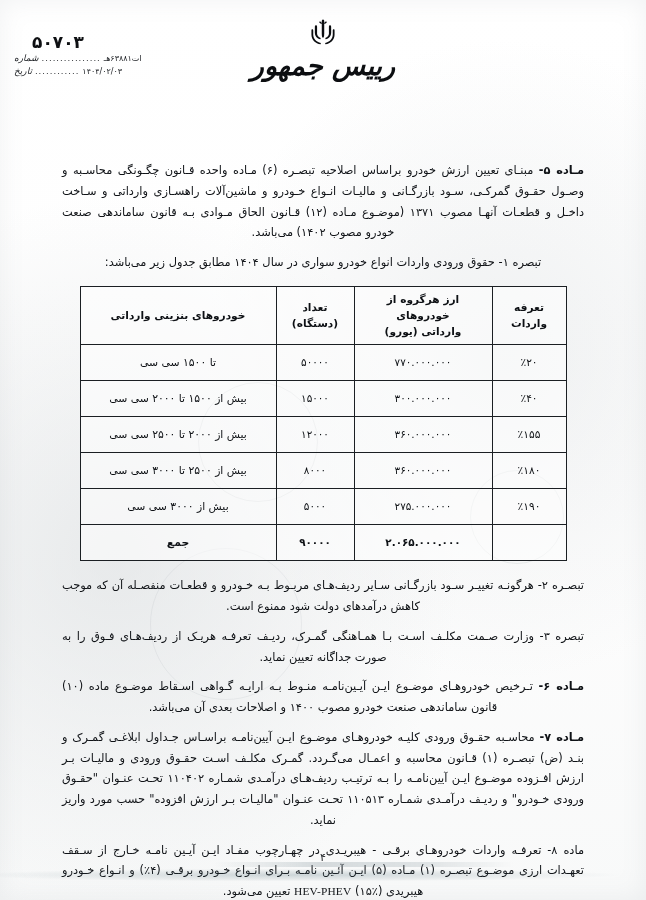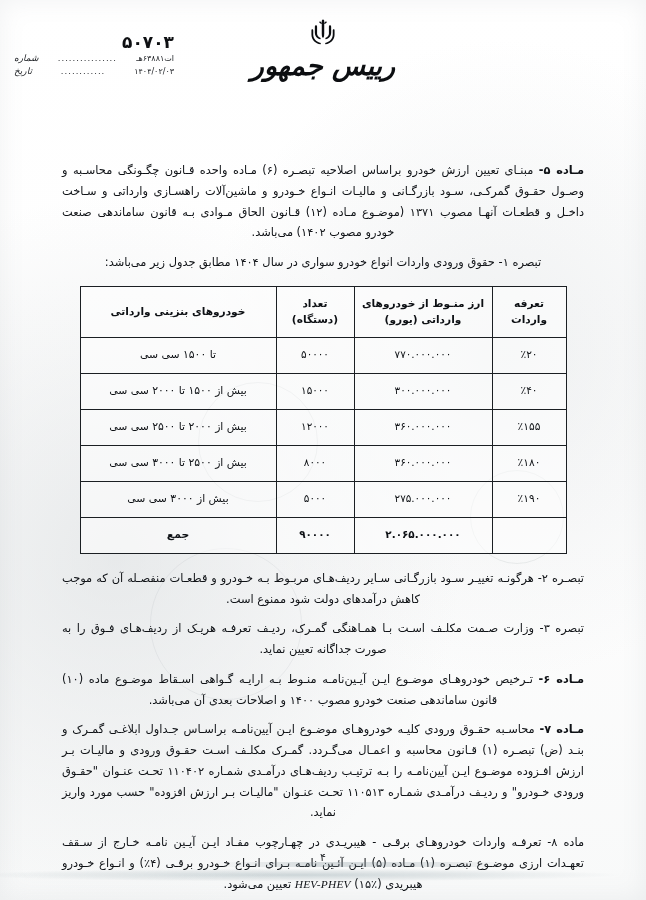--- a/index.html
+++ b/index.html
@@ -96,29 +96,29 @@
     top: 33px;
     width: 160px;
     text-align: left;
     direction: rtl;
   }
   .stamp-no {
     font-size: 17px;
     font-weight: 700;
     letter-spacing: 3px;
     color: #0d0f12;
-    text-align: right;
+    text-align: left;
     padding-left: 18px;
     line-height: 1.1;
   }
   .stamp-row {
     display: flex;
     flex-direction: row-reverse;
     align-items: baseline;
-    justify-content: space-between;
+    justify-content: flex-start;
     gap: 3px;
     font-size: 8.5px;
     color: #1a1d21;
     line-height: 1.5;
     white-space: nowrap;
   }
   .stamp-label {
     font-family: "DejaVu Serif", "Liberation Serif", serif;
     font-style: italic;
     font-size: 9px;
@@ -151,21 +151,20 @@
   .lead {
     font-weight: 700;
     letter-spacing: 1px;
   }
   .lbl { font-weight: 400; }
   .tight { margin-bottom: 7px; }
   .gap-sm { margin-bottom: 12px; }
   .latin {
     font-family: "Liberation Serif", "DejaVu Serif", serif;
     letter-spacing: .2px;
-    font-style: italic;
   }
 
   
   .table-wrap {
     margin: 13px 0 14px 0;
     display: flex;
     justify-content: center;
   }
   table.tariff {
     border-collapse: collapse;
@@ -288,21 +287,21 @@
         <colgroup>
           <col class="c-tar">
             <col class="c-fx">
             <col class="c-count">
             <col class="c-cat">
         </colgroup>
         <thead>
           <tr>
             <th>تعرفه واردات</th>
             <th>
-              <span>ارز منـوط از خودروهای</span><br>
+              <span>ارز هرگروه از خودروهای</span><br>
               <span>وارداتی (یورو)</span>
             </th>
             <th>
               <span>تعداد</span><br>
               <span>(دستگاه)</span>
             </th>
             <th>خودروهای بنزینی وارداتی</th>
           </tr>
         </thead>
         <tbody>

